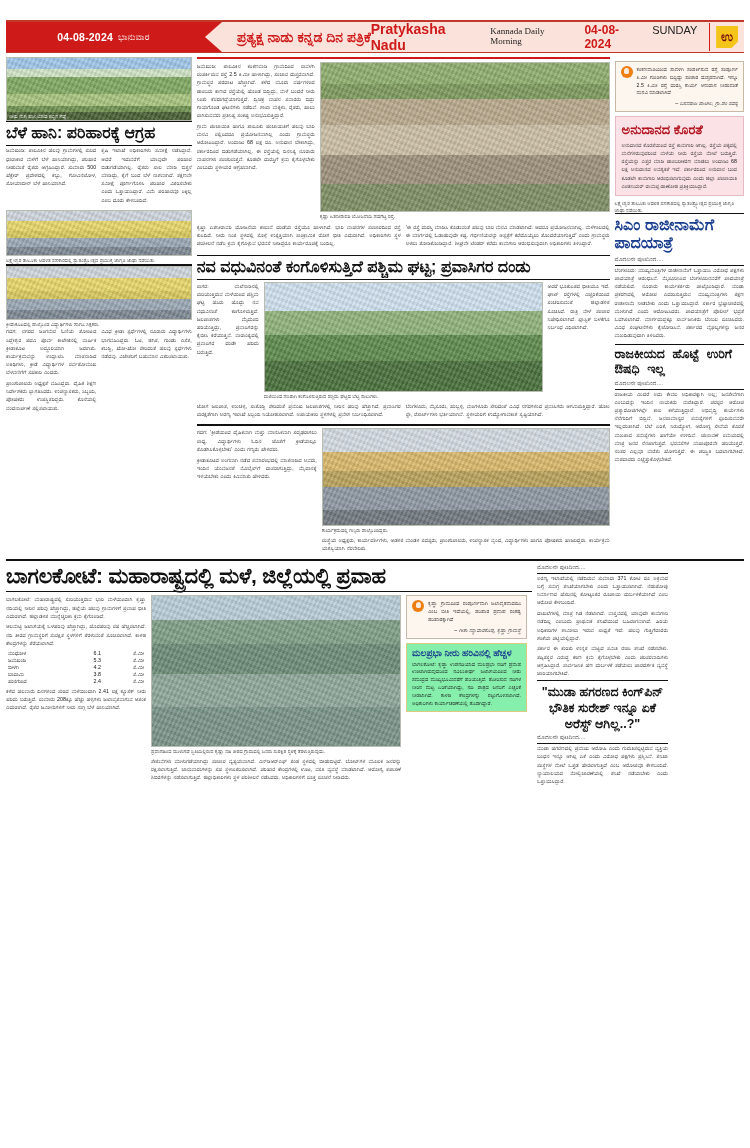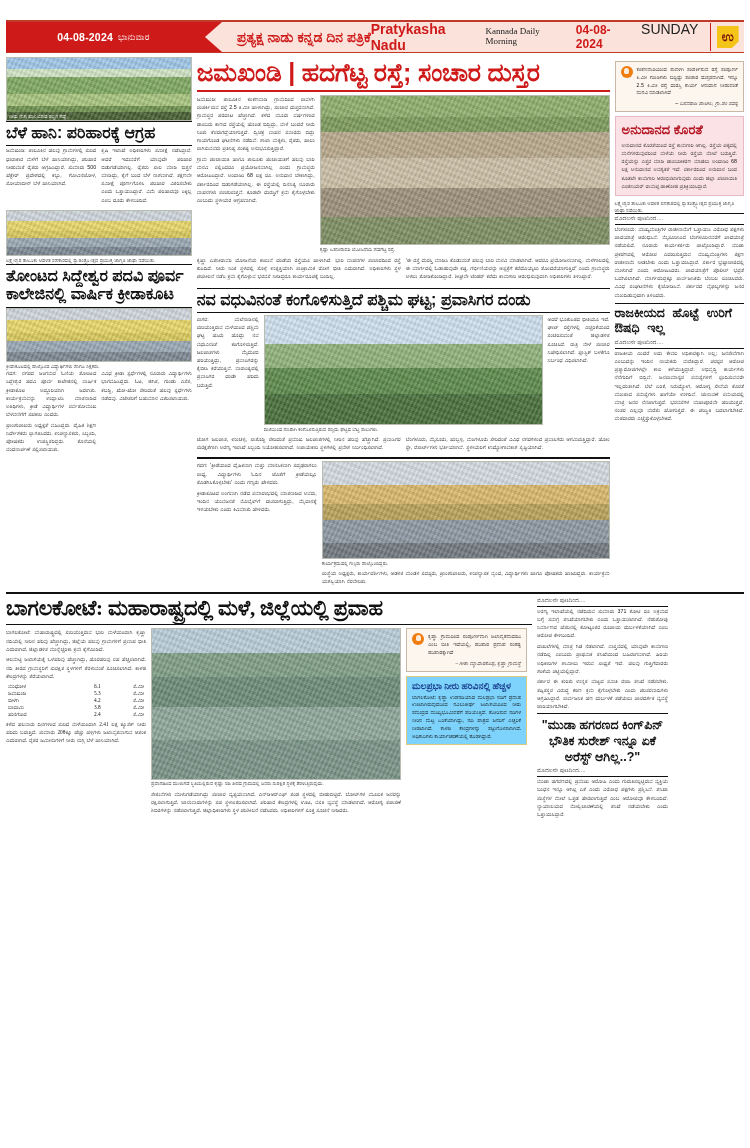--- a/index.html
+++ b/index.html
@@ -28,21 +28,21 @@
     border-top:15px solid #cf1a1a;border-bottom:15px solid #cf1a1a;border-right:17px solid transparent;
   }
   .mh-date-flag .kn{font-size:9px;margin-left:5px;font-weight:normal;}
   .mh-kn-title{
     margin-left:32px;color:#cf1a1a;font-weight:bold;font-size:14px;white-space:nowrap;
   }
   .mh-right{margin-left:auto;display:flex;align-items:baseline;gap:7px;padding-right:6px;}
   .mh-brand{color:#cf1a1a;font-weight:bold;font-size:14px;}
   .mh-sub{color:#222;font-size:9px;font-family:Liberation Serif, serif;}
   .mh-d2{color:#cf1a1a;font-weight:bold;font-size:12px;}
-  .mh-day{color:#222;font-size:14px;}
+  .mh-day{color:#222;font-size:11px;}
   .mh-logo{
     width:34px;height:28px;margin-left:6px;border-left:1px solid #cf1a1a;
     display:flex;align-items:center;justify-content:center;
   }
   .mh-logo .badge{
     width:22px;height:22px;background:#f4c518;color:#7a1010;font-size:13px;font-weight:bold;
     display:flex;align-items:center;justify-content:center;
     clip-path:polygon(0 0,100% 0,100% 70%,70% 100%,0 100%);
   }
 
@@ -111,21 +111,21 @@
     border-radius:50% 50% 30% 30%;background:#fff;opacity:.85;}
   .qtext{font-size:5.2px;line-height:1.5;color:#222;flex:1;text-align:justify;}
   .qattr{font-size:5.2px;text-align:right;color:#333;margin-top:3px;font-style:italic;}
 
   
   .pinkbox{background:#fbe2e6;border:1px solid #e7b9c2;padding:5px 6px;margin:4px 0;}
   .pinkbox h4{margin:0 0 3px;font-size:13px;color:#b3121f;font-weight:bold;line-height:1.2;}
   .pinkbox .t{font-size:5.3px;line-height:1.55;text-align:justify;color:#1a1a1a;}
 
   
-  .yellowbox{background:#7dd3fc;border:1px solid #ddc97f;padding:4px 5px;margin:3px 0;}
+  .yellowbox{background:#86efac;border:1px solid #ddc97f;padding:4px 5px;margin:3px 0;}
   .yellowbox h4{margin:0 0 2px;font-size:9px;color:#1b3f8f;font-weight:bold;line-height:1.2;}
   .yellowbox .t{font-size:5.2px;line-height:1.5;text-align:justify;}
 
   
   .pullq{font-size:12.5px;font-weight:bold;line-height:1.25;margin:4px 0 2px;text-align:center;}
   .redline{border-top:2px solid #cf1a1a;}
   .blkline{border-top:1.5px solid #111;}
   .small-cap{font-size:5px;color:#333;line-height:1.3;margin-top:1px;}
 </style>
 </head>
@@ -165,37 +165,35 @@
             <p>ಜಮಖಂಡಿ: ತಾಲೂಕಿನ ಹಲವು ಗ್ರಾಮಗಳಲ್ಲಿ ಸುರಿದ ಧಾರಾಕಾರ ಮಳೆಗೆ ಬೆಳೆ ಹಾನಿಯಾಗಿದ್ದು, ಪರಿಹಾರ ನೀಡುವಂತೆ ರೈತರು ಆಗ್ರಹಿಸಿದ್ದಾರೆ. ಸುಮಾರು 500 ಹೆಕ್ಟೇರ್ ಪ್ರದೇಶದಲ್ಲಿ ಕಬ್ಬು, ಗೋವಿನಜೋಳ, ಸೋಯಾಬೀನ್ ಬೆಳೆ ಹಾನಿಯಾಗಿದೆ.</p>
           </div>
         <div class="tcol">
             <p>ಕೃಷಿ ಇಲಾಖೆ ಅಧಿಕಾರಿಗಳು ಸಮೀಕ್ಷೆ ನಡೆಸಿದ್ದಾರೆ. ಆದರೆ ಇದುವರೆಗೆ ಯಾವುದೇ ಪರಿಹಾರ ಬಿಡುಗಡೆಯಾಗಿಲ್ಲ. ರೈತರು ಸಾಲ ಮಾಡಿ ಬಿತ್ತನೆ ಮಾಡಿದ್ದು, ಕೈಗೆ ಬಂದ ಬೆಳೆ ನಾಶವಾಗಿದೆ. ತಕ್ಷಣವೇ ಸಮೀಕ್ಷೆ ಪೂರ್ಣಗೊಳಿಸಿ ಪರಿಹಾರ ವಿತರಿಸಬೇಕು ಎಂದು ಒತ್ತಾಯಿಸಿದ್ದಾರೆ. ವಿಮೆ ಪರಿಹಾರವೂ ಸಿಕ್ಕಿಲ್ಲ ಎಂಬ ದೂರು ಕೇಳಿಬಂದಿದೆ.</p>
           </div>
       </div>
 
       <div class="photo ph-crowd ph-noise" style="height:44px;margin-top:4px;"></div>
       <div class="small-cap">ಲಕ್ಷ್ಮೇಶ್ವರ ತಾಲೂಕು ಆಡಳಿತ ಸಹಕಾರದಲ್ಲಿ ಸ್ವಾತಂತ್ರ್ಯೋತ್ಸವ ಪ್ರಯುಕ್ತ ಜಾಗೃತಿ ಜಾಥಾ ನಡೆಯಿತು.</div>
       <div class="blkline"></div>
-      <h2 class="sec">ತೋಂಟದ ಸಿದ್ದೇಶ್ವರ ಪದವಿ ಪೂರ್ವ ಕಾಲೇಜಿನಲ್ಲಿ ವಾರ್ಷಿಕ ಕ್ರೀಡಾಕೂಟ</h2>
       <div class="blkline"></div>
       <div class="photo ph-crowd ph-noise" style="height:52px;"></div>
       <div class="small-cap">ಕ್ರೀಡಾಕೂಟದಲ್ಲಿ ಪಾಲ್ಗೊಂಡ ವಿದ್ಯಾರ್ಥಿಗಳು ಹಾಗೂ ಶಿಕ್ಷಕರು.</div>
       <div class="two">
         <div class="tcol">
           <p>ಗದಗ: ನಗರದ ಜಂಗಮರ ಓಣಿಯ ತೋಂಟದ ಸಿದ್ದೇಶ್ವರ ಪದವಿ ಪೂರ್ವ ಕಾಲೇಜಿನಲ್ಲಿ ವಾರ್ಷಿಕ ಕ್ರೀಡಾಕೂಟ ಅದ್ಧೂರಿಯಾಗಿ ಜರುಗಿತು. ಕಾರ್ಯಕ್ರಮವನ್ನು ಉದ್ಘಾಟಿಸಿ ಮಾತನಾಡಿದ ಅತಿಥಿಗಳು, ಕ್ರೀಡೆ ವಿದ್ಯಾರ್ಥಿಗಳ ಸರ್ವತೋಮುಖ ಬೆಳವಣಿಗೆಗೆ ಸಹಕಾರಿ ಎಂದರು.</p>
           <p>ಪ್ರಾಂಶುಪಾಲರು ಅಧ್ಯಕ್ಷತೆ ವಹಿಸಿದ್ದರು. ದೈಹಿಕ ಶಿಕ್ಷಣ ನಿರ್ದೇಶಕರು ಸ್ವಾಗತಿಸಿದರು. ಉಪನ್ಯಾಸಕರು, ಸಿಬ್ಬಂದಿ, ಪೋಷಕರು ಉಪಸ್ಥಿತರಿದ್ದರು. ಕೊನೆಯಲ್ಲಿ ವಂದನಾರ್ಪಣೆ ಸಲ್ಲಿಸಲಾಯಿತು.</p>
         </div>
         <div class="tcol">
             <p>ವಿವಿಧ ಕ್ರೀಡಾ ಸ್ಪರ್ಧೆಗಳಲ್ಲಿ ನೂರಾರು ವಿದ್ಯಾರ್ಥಿಗಳು ಭಾಗವಹಿಸಿದ್ದರು. ಓಟ, ಜಿಗಿತ, ಗುಂಡು ಎಸೆತ, ಕಬಡ್ಡಿ, ಖೋ-ಖೋ ಸೇರಿದಂತೆ ಹಲವು ಸ್ಪರ್ಧೆಗಳು ನಡೆದವು. ವಿಜೇತರಿಗೆ ಬಹುಮಾನ ವಿತರಿಸಲಾಯಿತು.</p>
           </div>
       </div>
     </div>
 
     <div class="col-m">
-      <h1 class="lead">ಜಮಖಂಡಿ | ಹದಗೆಟ್ಟ ರಸ್ತೆ; ಸಂಚಾರ ದುಸ್ತರ</h1>
       <div class="redline"></div>
 
       <div style="display:flex;gap:5px;margin-top:3px;">
         <div style="width:118px;">
           <div class="tcol">
               <p>ಜಮಖಂಡಿ: ತಾಲೂಕಿನ ಕಂಕಣವಾಡಿ ಗ್ರಾಮದಿಂದ ಸಾವಳಗಿ ಸಂಪರ್ಕಿಸುವ ರಸ್ತೆ 2.5 ಕಿ.ಮೀ ಹಾಳಾಗಿದ್ದು, ಸಂಚಾರ ದುಸ್ತರವಾಗಿದೆ. ಗ್ರಾಮಸ್ಥರ ಪರದಾಟ ಹೆಚ್ಚಾಗಿದೆ. ಕಳೆದ ಮೂರು ವರ್ಷಗಳಿಂದ ಡಾಂಬರು ಕಾಣದ ರಸ್ತೆಯಲ್ಲಿ ಹೊಂಡ ಬಿದ್ದಿದ್ದು, ಮಳೆ ಬಂದರೆ ನೀರು ನಿಂತು ಕೆಸರುಗದ್ದೆಯಾಗುತ್ತದೆ. ದ್ವಿಚಕ್ರ ವಾಹನ ಸವಾರರು ಬಿದ್ದು ಗಾಯಗೊಂಡ ಘಟನೆಗಳು ನಡೆದಿವೆ. ಶಾಲಾ ಮಕ್ಕಳು, ರೈತರು, ಹಾಲು ಸಾಗಿಸುವವರು ಪ್ರತಿನಿತ್ಯ ಸಂಕಷ್ಟ ಅನುಭವಿಸುತ್ತಿದ್ದಾರೆ.</p>
           <p>ಗ್ರಾಮ ಪಂಚಾಯಿತಿ ಹಾಗೂ ತಾಲೂಕು ಪಂಚಾಯಿತಿಗೆ ಹಲವು ಬಾರಿ ಮನವಿ ಸಲ್ಲಿಸಿದರೂ ಪ್ರಯೋಜನವಾಗಿಲ್ಲ ಎಂದು ಗ್ರಾಮಸ್ಥರು ಆರೋಪಿಸಿದ್ದಾರೆ. ಅಂದಾಜು 68 ಲಕ್ಷ ರೂ. ಅನುದಾನ ಬೇಕಾಗಿದ್ದು, ಸರ್ಕಾರದಿಂದ ಬಿಡುಗಡೆಯಾಗಿಲ್ಲ. ಈ ರಸ್ತೆಯಲ್ಲಿ ದಿನನಿತ್ಯ ನೂರಾರು ವಾಹನಗಳು ಸಂಚರಿಸುತ್ತವೆ. ಕೂಡಲೇ ದುರಸ್ತಿಗೆ ಕ್ರಮ ಕೈಗೊಳ್ಳಬೇಕು ಎಂಬುದು ಸ್ಥಳೀಯರ ಆಗ್ರಹವಾಗಿದೆ.</p>
             </div>
         </div>
         <div style="flex:1;">
@@ -265,41 +263,42 @@
       </div>
 
       <div class="pinkbox">
         <h4>ಅನುದಾನದ ಕೊರತೆ</h4>
         <div class="t">ಅನುದಾನದ ಕೊರತೆಯಿಂದ ರಸ್ತೆ ಕಾಮಗಾರಿ ಆಗಿಲ್ಲ. ರಸ್ತೆಯ ಪಕ್ಕದಲ್ಲಿ ಮನೆಗಳಿರುವುದರಿಂದ ಮಳೆಯ ನೀರು ರಸ್ತೆಯ ಮೇಲೆ ಬರುತ್ತಿದೆ. ರಸ್ತೆಯನ್ನು ಎತ್ತರ ಮಾಡಿ ಡಾಂಬರೀಕರಣ ಮಾಡಲು ಅಂದಾಜು 68 ಲಕ್ಷ ಅನುದಾನದ ಅವಶ್ಯಕತೆ ಇದೆ. ಸರ್ಕಾರದಿಂದ ಅನುದಾನ ಬಂದ ಕೂಡಲೇ ಕಾಮಗಾರಿ ಆರಂಭಿಸಲಾಗುವುದು ಎಂದು ಜಿಲ್ಲಾ ಪಂಚಾಯಿತಿ ಎಂಜಿನಿಯರ್ ರಾಮಪ್ಪ ಡಾಣೋಜಿ ಪ್ರತಿಕ್ರಿಯಿಸಿದ್ದಾರೆ.</div>
       </div>
 
       <div class="small-cap">ಲಕ್ಷ್ಮೇಶ್ವರ ತಾಲೂಕು ಆಡಳಿತ ಸಹಕಾರದಲ್ಲಿ ಸ್ವಾತಂತ್ರ್ಯೋತ್ಸವ ಪ್ರಯುಕ್ತ ಜಾಗೃತಿ ಜಾಥಾ ನಡೆಯಿತು.</div>
 
       <div class="blkline"></div>
+      <h2 class="sec blue">ಸಿಎಂ ರಾಜೀನಾಮೆಗೆ ಪಾದಯಾತ್ರೆ</h2>
       <div class="byline">ಮೊದಲನೇ ಪುಟದಿಂದ....</div>
       <div class="blkline"></div>
       <div class="tcol">
         <p>ಬೆಂಗಳೂರು: ಮುಖ್ಯಮಂತ್ರಿಗಳ ರಾಜೀನಾಮೆಗೆ ಒತ್ತಾಯಿಸಿ ವಿರೋಧ ಪಕ್ಷಗಳು ಪಾದಯಾತ್ರೆ ಆರಂಭಿಸಿವೆ. ಮೈಸೂರಿನಿಂದ ಬೆಂಗಳೂರಿನವರೆಗೆ ಪಾದಯಾತ್ರೆ ನಡೆಯಲಿದೆ. ನೂರಾರು ಕಾರ್ಯಕರ್ತರು ಪಾಲ್ಗೊಂಡಿದ್ದಾರೆ. ಮುಡಾ ಪ್ರಕರಣದಲ್ಲಿ ಆರೋಪ ಎದುರಿಸುತ್ತಿರುವ ಮುಖ್ಯಮಂತ್ರಿಗಳು ತಕ್ಷಣ ರಾಜೀನಾಮೆ ನೀಡಬೇಕು ಎಂದು ಒತ್ತಾಯಿಸಿದ್ದಾರೆ. ಸರ್ಕಾರ ಭ್ರಷ್ಟಾಚಾರದಲ್ಲಿ ಮುಳುಗಿದೆ ಎಂದು ಆರೋಪಿಸಿದರು. ಪಾದಯಾತ್ರೆಗೆ ಪೊಲೀಸ್ ಭದ್ರತೆ ಒದಗಿಸಲಾಗಿದೆ. ಮಾರ್ಗದುದ್ದಕ್ಕೂ ಸಾರ್ವಜನಿಕರು ಬೆಂಬಲ ಸೂಚಿಸಿದರು. ವಿವಿಧ ಸಂಘಟನೆಗಳು ಕೈಜೋಡಿಸಿವೆ. ಸರ್ಕಾರದ ವೈಫಲ್ಯಗಳನ್ನು ಜನರ ಮುಂದಿಡುವುದಾಗಿ ತಿಳಿಸಿದರು.</p>
       </div>
 
       <div class="blkline" style="margin-top:4px;"></div>
       <h3 class="sub">ರಾಜಕೀಯದ ಹೊಟ್ಟೆ ಉರಿಗೆ ಔಷಧಿ ಇಲ್ಲ</h3>
       <div class="byline">ಮೊದಲನೇ ಪುಟದಿಂದ....</div>
       <div class="blkline"></div>
       <div class="tcol">
         <p>ರಾಜಕೀಯ ಎಂದರೆ ಅದು ಕೇವಲ ಅಧಿಕಾರಕ್ಕಾಗಿ ಅಲ್ಲ; ಜನಸೇವೆಗಾಗಿ ಎಂಬುದನ್ನು ಇಂದಿನ ನಾಯಕರು ಮರೆತಿದ್ದಾರೆ. ಪರಸ್ಪರ ಆರೋಪ ಪ್ರತ್ಯಾರೋಪಗಳಲ್ಲೇ ಕಾಲ ಕಳೆಯುತ್ತಿದ್ದಾರೆ. ಅಭಿವೃದ್ಧಿ ಕಾರ್ಯಗಳು ನೆನೆಗುದಿಗೆ ಬಿದ್ದಿವೆ. ಜನಸಾಮಾನ್ಯರ ಸಮಸ್ಯೆಗಳಿಗೆ ಸ್ಪಂದಿಸುವವರೇ ಇಲ್ಲದಂತಾಗಿದೆ. ಬೆಲೆ ಏರಿಕೆ, ನಿರುದ್ಯೋಗ, ಆರೋಗ್ಯ ಸೇವೆಯ ಕೊರತೆ ಮುಂತಾದ ಸಮಸ್ಯೆಗಳು ಹಾಗೆಯೇ ಉಳಿದಿವೆ. ಚುನಾವಣೆ ಸಮಯದಲ್ಲಿ ಮಾತ್ರ ಜನರ ನೆನಪಾಗುತ್ತದೆ. ಭರವಸೆಗಳ ಮಹಾಪೂರವೇ ಹರಿಯುತ್ತದೆ. ನಂತರ ಎಲ್ಲವೂ ಮರೆತು ಹೋಗುತ್ತದೆ. ಈ ಪರಿಸ್ಥಿತಿ ಬದಲಾಗಬೇಕಿದೆ. ಮತದಾರರು ಎಚ್ಚೆತ್ತುಕೊಳ್ಳಬೇಕಿದೆ.</p>
       </div>
     </div>
   </div>
 
   <div style="border-top:2px solid #111;margin-top:4px;"></div>
 
   <div class="cols" style="margin-top:2px;">
 
-    <div style="width:526px;font-family:Liberation Serif, serif;">
+    <div style="width:526px;">
       <h1 class="lead" style="font-size:21px;color:#111;">ಬಾಗಲಕೋಟೆ: ಮಹಾರಾಷ್ಟ್ರದಲ್ಲಿ ಮಳೆ, ಜಿಲ್ಲೆಯಲ್ಲಿ ಪ್ರವಾಹ</h1>
       <div class="blkline"></div>
 
       <div style="display:flex;gap:5px;margin-top:3px;">
 
         <div style="width:140px;">
           <div class="tcol">
             <p>ಬಾಗಲಕೋಟೆ: ಮಹಾರಾಷ್ಟ್ರದಲ್ಲಿ ಸುರಿಯುತ್ತಿರುವ ಭಾರಿ ಮಳೆಯಿಂದಾಗಿ ಕೃಷ್ಣಾ ನದಿಯಲ್ಲಿ ನೀರಿನ ಹರಿವು ಹೆಚ್ಚಾಗಿದ್ದು, ಜಿಲ್ಲೆಯ ಹಲವು ಗ್ರಾಮಗಳಿಗೆ ಪ್ರವಾಹ ಭೀತಿ ಎದುರಾಗಿದೆ. ಜಿಲ್ಲಾಡಳಿತ ಮುನ್ನೆಚ್ಚರಿಕಾ ಕ್ರಮ ಕೈಗೊಂಡಿದೆ.</p>
             <p>ಆಲಮಟ್ಟಿ ಜಲಾಶಯಕ್ಕೆ ಒಳಹರಿವು ಹೆಚ್ಚಾಗಿದ್ದು, ಹೊರಹರಿವು ಸಹ ಹೆಚ್ಚಿಸಲಾಗಿದೆ. ನದಿ ತೀರದ ಗ್ರಾಮಸ್ಥರಿಗೆ ಸುರಕ್ಷಿತ ಸ್ಥಳಗಳಿಗೆ ತೆರಳುವಂತೆ ಸೂಚಿಸಲಾಗಿದೆ. ಕಾಳಜಿ ಕೇಂದ್ರಗಳನ್ನು ತೆರೆಯಲಾಗಿದೆ.</p>
           </div>

